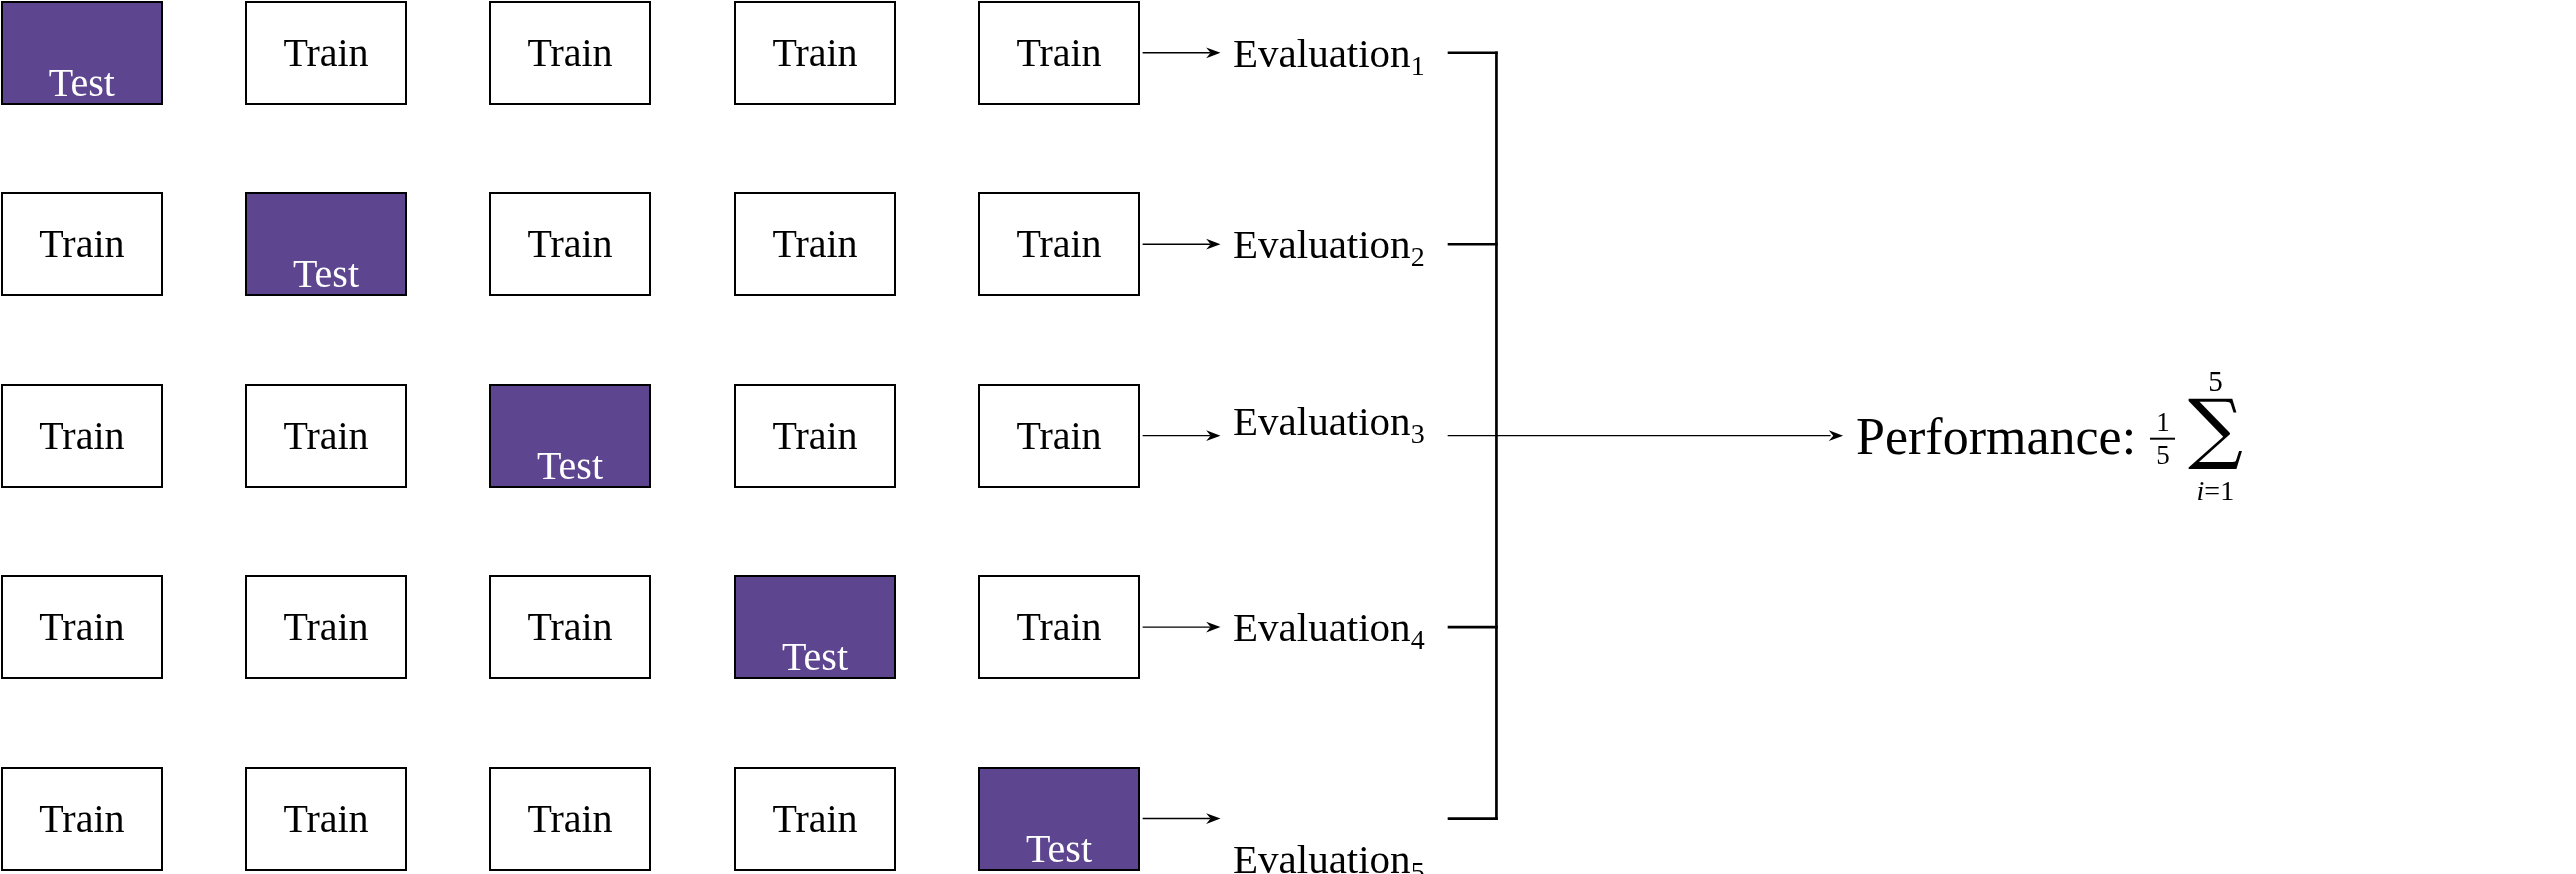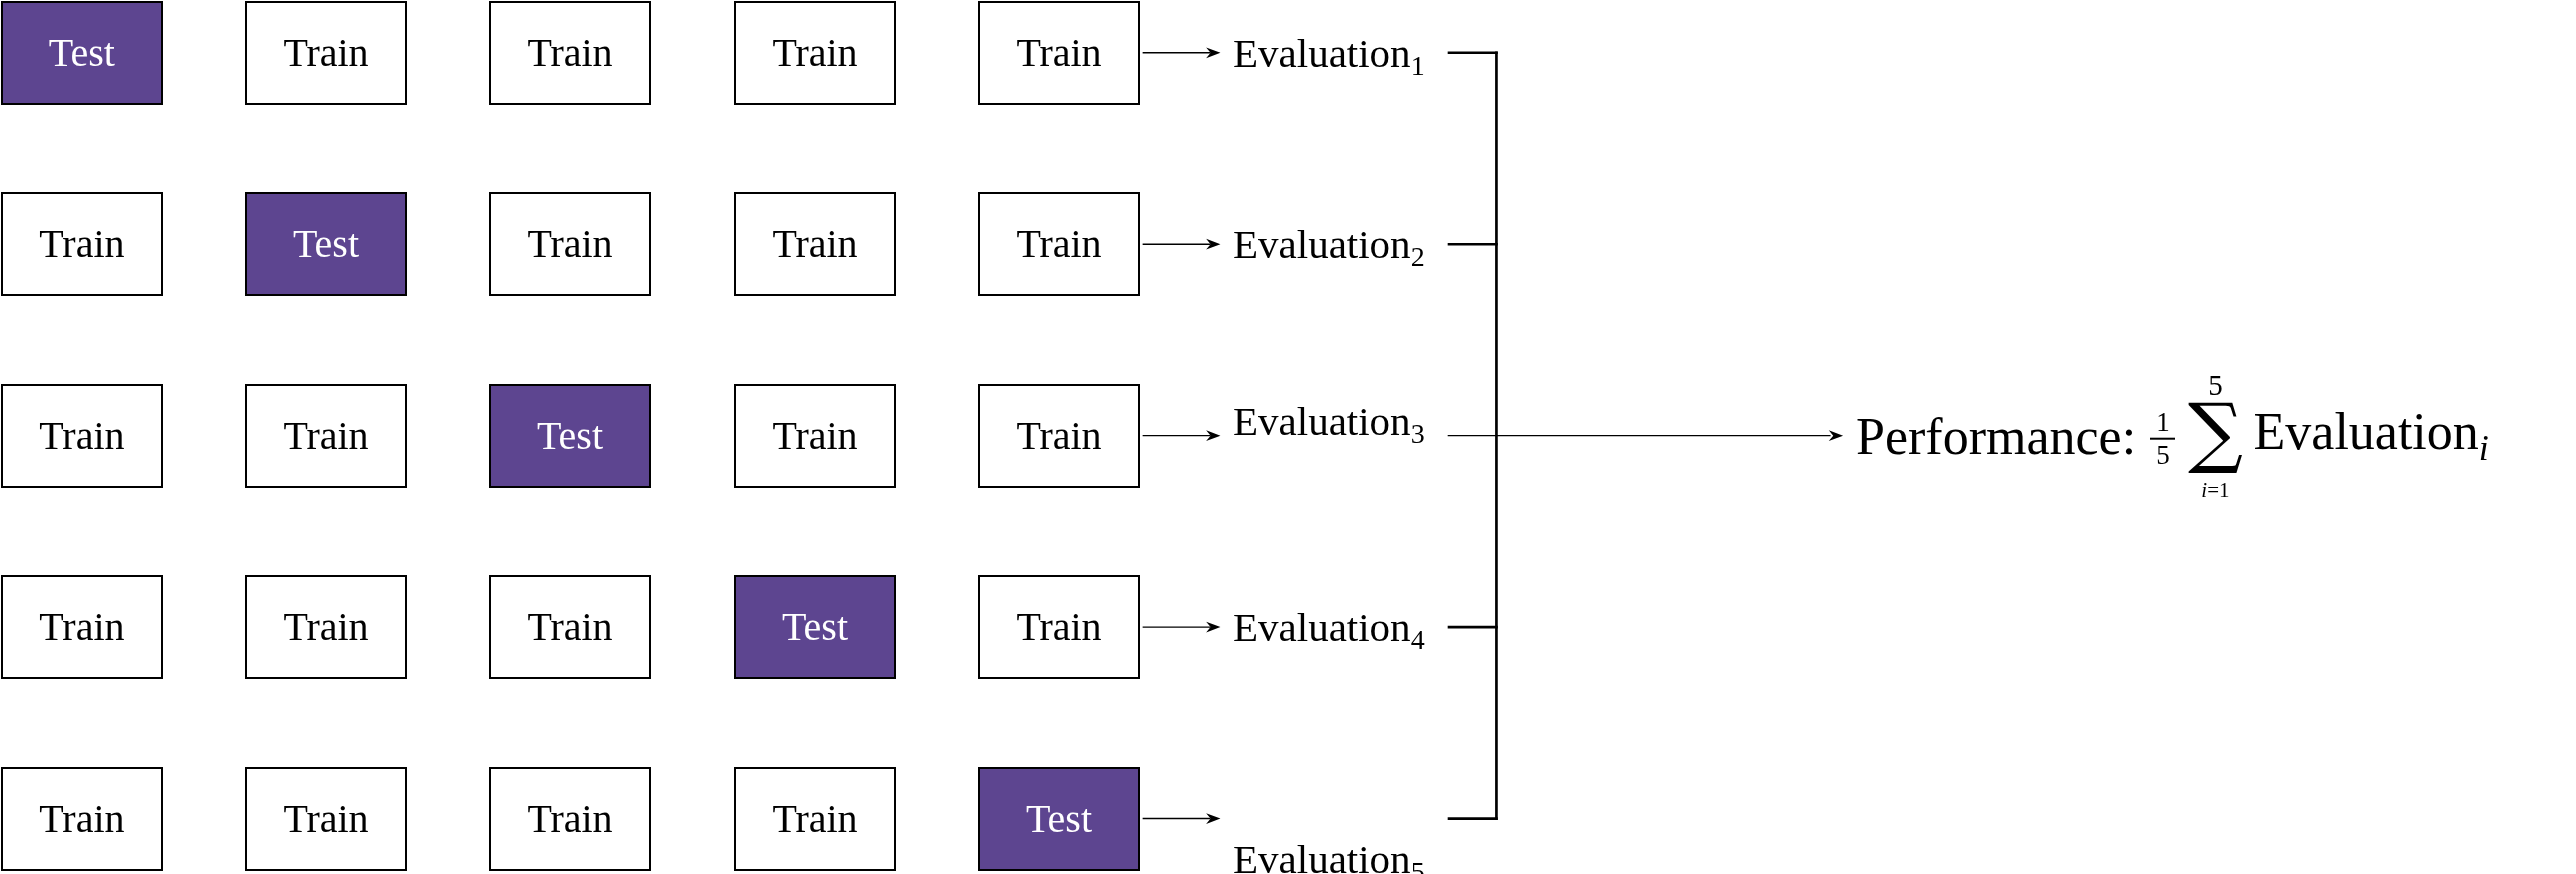--- a/index.html
+++ b/index.html
@@ -15,40 +15,40 @@
   .box{
     position:absolute;
     width:162px;height:104px;
     box-sizing:border-box;
     border:2.7px solid var(--box-border,#000);
     background:var(--train-fill,#fff);
     display:flex;align-items:center;justify-content:center;
     font-size:40px;
     line-height:1;
   }
-  .box.test{background:var(--test-fill,#5d4590);color:var(--test-text,#fff);}
+  .box.test{background:var(--test-fill,#5d4590);color:var(--test-text,#fff);align-items:flex-end;}
   .eval{
     position:absolute;
     height:54px;line-height:54px;
     font-size:41px;white-space:nowrap;text-align:center;
   }
   .eval .sub{font-size:28px;vertical-align:-8px;}
   #formula{
     position:absolute;
     display:flex;align-items:center;
     font-size:52px;white-space:nowrap;
     height:134px;
   }
   .frac{display:inline-flex;flex-direction:column;align-items:center;margin:0 12.5px 0 14.3px;transform:translateY(2.7px);}
   .frac-num,.frac-den{font-size:27px;line-height:1.05;}
   .frac-bar{width:25px;height:2.7px;background:#000;margin:0.9px 0;}
   .sum{display:inline-flex;flex-direction:column;align-items:center;margin-right:10.7px;}
   .sum-upper{font-size:29px;line-height:1;margin-bottom:0.9px;}
   .sigma{font-size:77px;line-height:0.8;font-family:"DejaVu Serif","DejaVu Sans",serif;}
-  .sum-lower{font-size:21px;line-height:1;margin-top:18px;}
+  .sum-lower{font-size:28px;line-height:1;margin-top:18px;}
   .sum-lower i,.term-sub i{font-style:italic;}
   .term-sub{font-size:36px;}
 </style>
 </head>
 <body>
 
 <div id="canvas">
   <svg id="lines" width="2576" height="874" viewBox="0 0 2879 977">
       <line x1="1277" y1="59" x2="1353" y2="59" stroke="#000000" stroke-width="1.6"></line>
       <polygon points="1364,59 1348,53 1353,59 1348,65" fill="#000000"></polygon>
@@ -160,16 +160,15 @@
     <span class="frac">
       <span class="frac-num">1</span>
       <span class="frac-bar"></span>
       <span class="frac-den">5</span>
     </span>
     <span class="sum">
       <span class="sum-upper">5</span>
       <span class="sigma">∑</span>
       <span class="sum-lower"><i>i</i><span>=1</span></span>
     </span>
-    <span class="term"><span>Evaluation</span><sub class="term-sub"><i>i</i></sub></span>
   </div>
 </div>
 
 
 </body></html>

